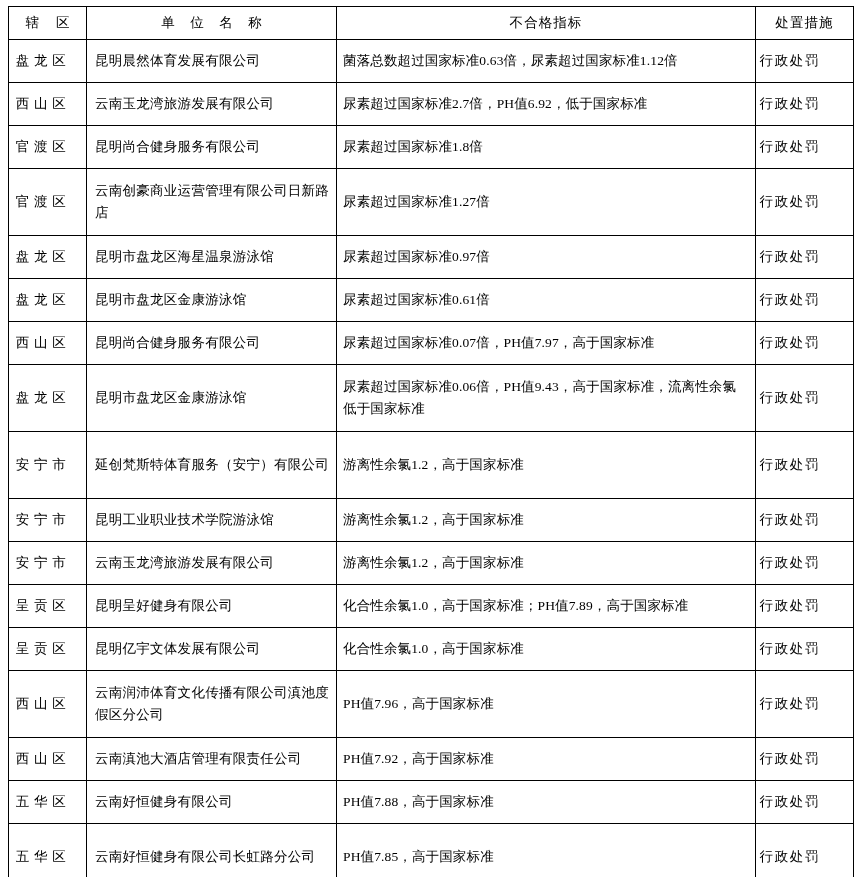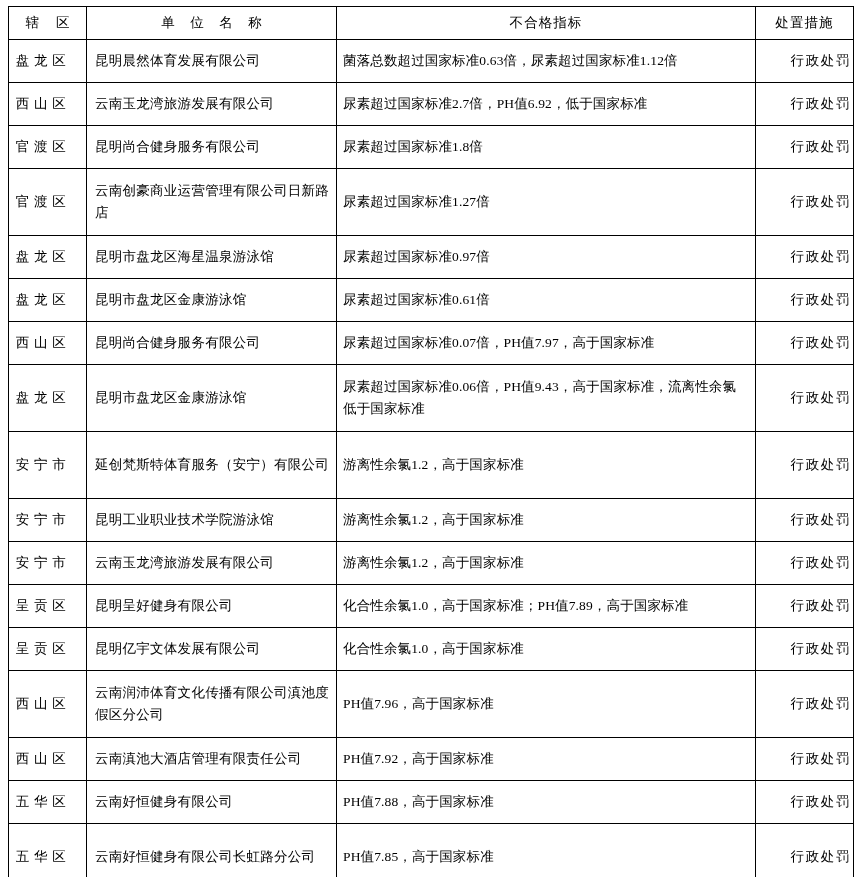--- a/index.html
+++ b/index.html
@@ -62,21 +62,21 @@
     padding: 4px 6px 4px 8px;
     letter-spacing: 0.02em;
   }
   td.index {
     text-align: left;
     padding: 4px 6px 4px 6px;
     letter-spacing: 0.01em;
     margin-left: 48px;
   }
   td.action {
-    text-align: right;
+    text-align: left;
     letter-spacing: 0.12em;
     text-indent: 0.12em;
     padding: 4px 2px;
     white-space: nowrap;
   }
   tr.r1 td { height: 34px; }
   tr.r2 td { height: 58px; }
 </style>
 </head>
 <body>

